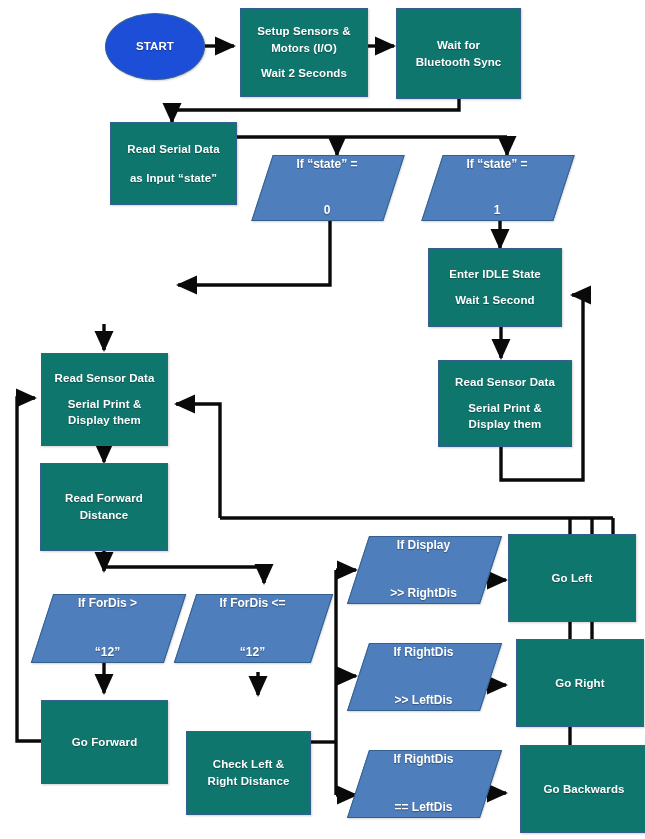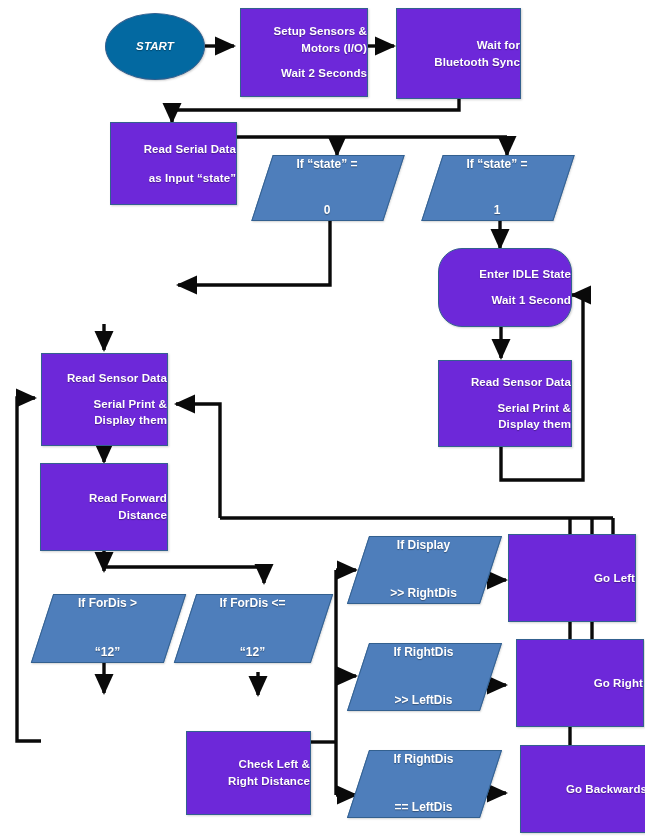--- a/index.html
+++ b/index.html
@@ -19,31 +19,29 @@
     color:#ffffff;
     font-weight:bold;
     font-size:11.5px;
     line-height:1.45;
     text-align:center;
     letter-spacing:0.1px;
     text-shadow:0 1px 1px rgba(0,0,0,.35);
     z-index:3;
   }
   .proc{
-    background:#6d28d9;
+    background:#0f766e;
     border:1.4px solid #33608F;
     box-shadow:1px 1px 2px rgba(0,0,0,.18);
-    align-items:flex-end;
   }
   .term{
-    background:#0369a1;
+    background:#1d4ed8;
     border:1.4px solid #33608F;
     border-radius:50%;
     box-shadow:1px 1px 2px rgba(0,0,0,.18);
-    font-style:italic;
   }
   .para-wrap{position:absolute;z-index:3;}
   .para-wrap .skew{
     position:absolute;left:0;top:0;width:100%;height:100%;
     background:#4E7EBB;
     border:1.4px solid #33608F;
     transform:skewX(-18deg);
     box-shadow:1px 1px 2px rgba(0,0,0,.18);
   }
   .para-wrap .plabel{
@@ -155,21 +153,21 @@
 
   <div class="para-wrap" style="left:432px;top:155px;width:130px;height:64px;">
     <div class="skew"></div>
     <div class="plabel">
       <span class="ln">If “state” =</span>
       <span class="ln">1</span>
     </div>
   </div>
 
 
-  <div class="node proc" style="left:438px;top:248px;width:134px;height:79px;border-radius:24px;">
+  <div class="node proc" style="left:428px;top:248px;width:134px;height:79px;">
     <span class="ln">Enter IDLE State</span>
     <span class="gap"></span>
     <span class="ln">Wait 1 Second</span>
   </div>
 
   <div class="node proc" style="left:41px;top:353px;width:127px;height:93px;">
     <span class="ln">Read Sensor Data</span>
     <span class="gap"></span>
     <span class="ln">Serial Print &amp;</span>
     <span class="ln">Display them</span>
@@ -196,20 +194,23 @@
   </div>
 
   <div class="para-wrap" style="left:185px;top:594px;width:135px;height:67px;">
     <div class="skew"></div>
     <div class="plabel">
       <span class="ln">If ForDis &lt;=</span>
       <span class="ln">“12”</span>
     </div>
   </div>
 
+  <div class="node proc" style="left:41px;top:700px;width:127px;height:84px;">
+    <span class="ln">Go Forward</span>
+  </div>
 
   <div class="node proc" style="left:186px;top:700px;width:125px;height:84px;margin-top:31px;">
     <span class="ln">Check Left &amp;</span>
     <span class="ln">Right Distance</span>
   </div>
 
   <div class="para-wrap" style="left:358px;top:536px;width:131px;height:66px;">
     <div class="skew"></div>
     <div class="plabel">
       <span class="ln">If Display</span>

